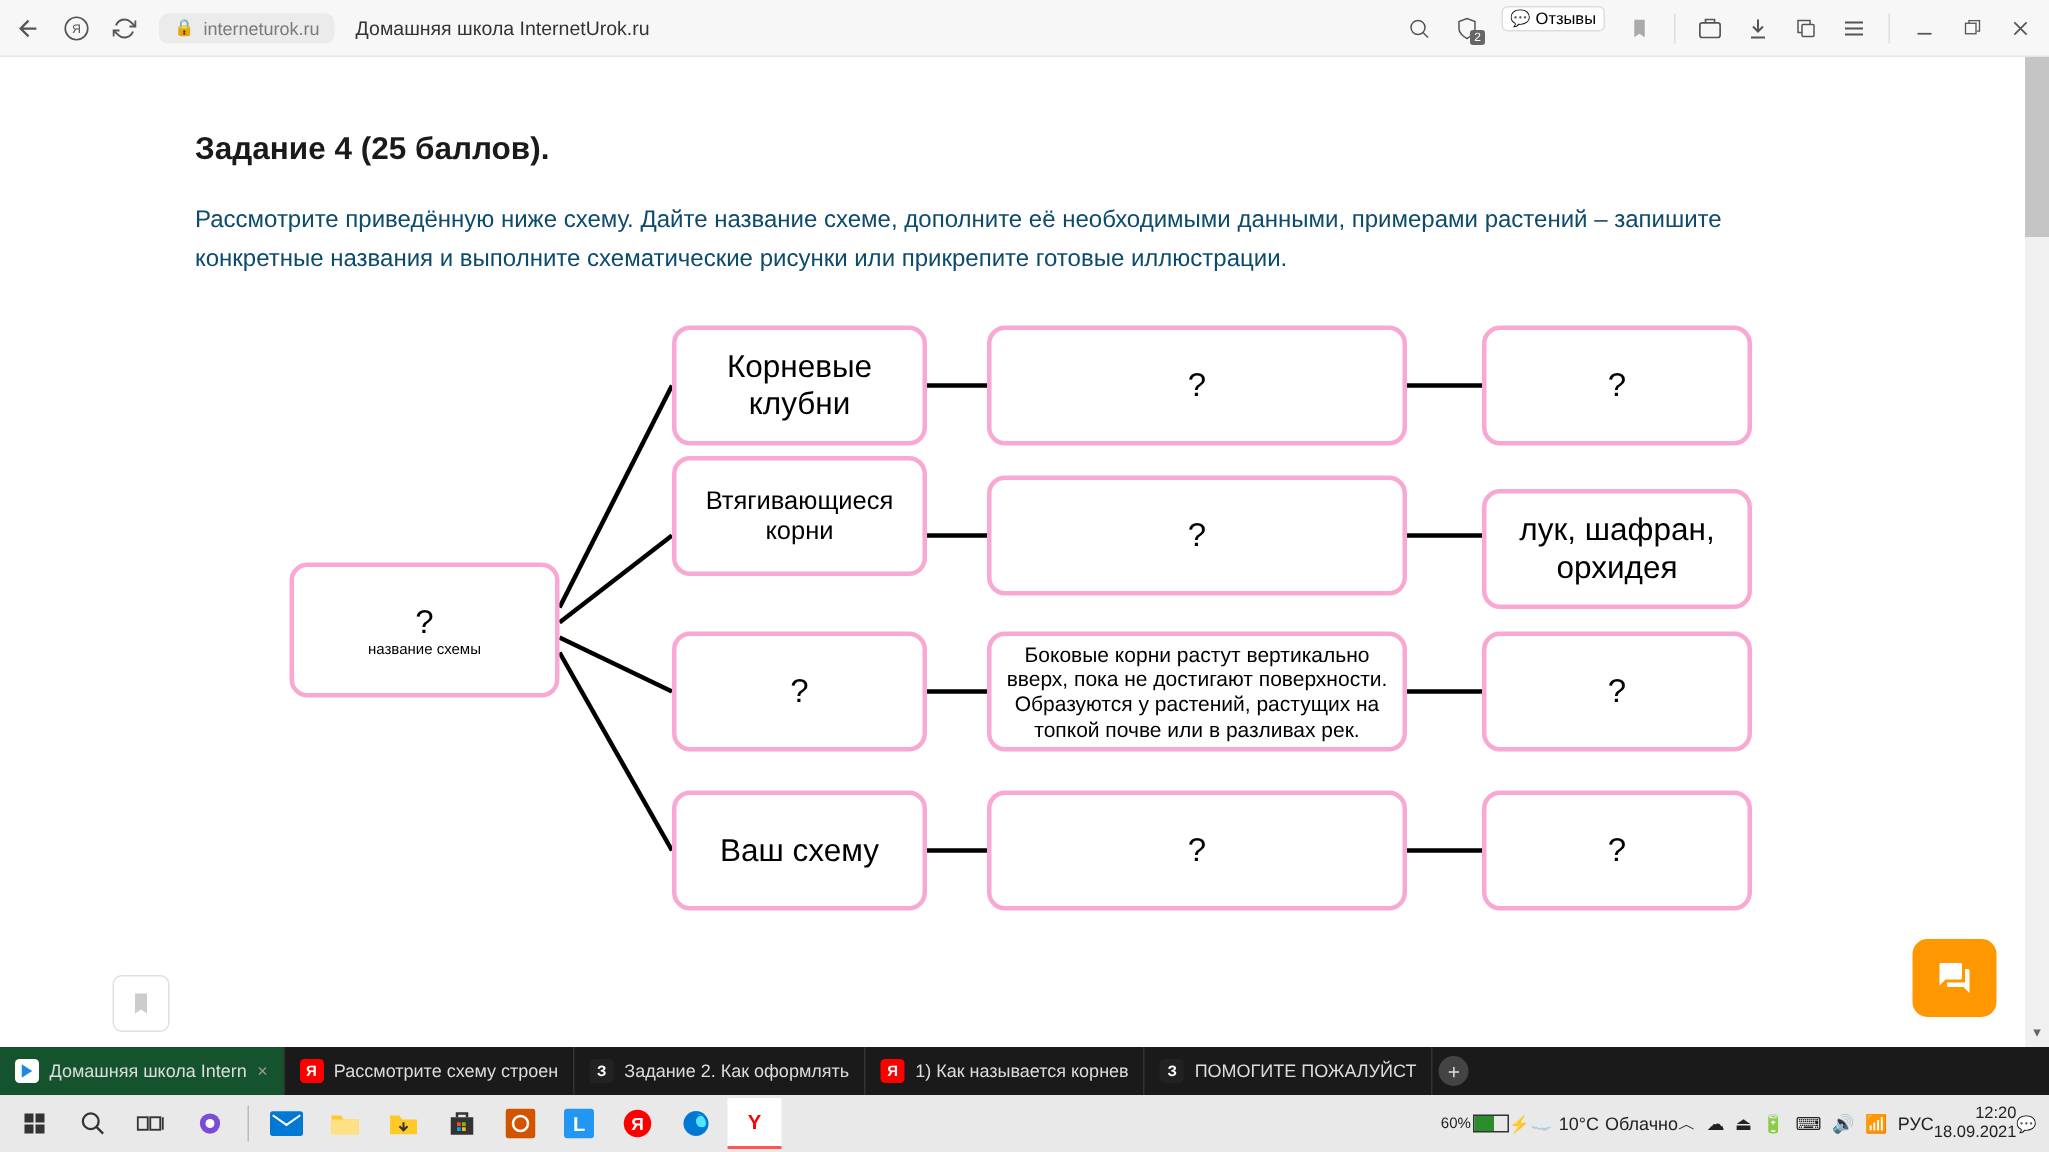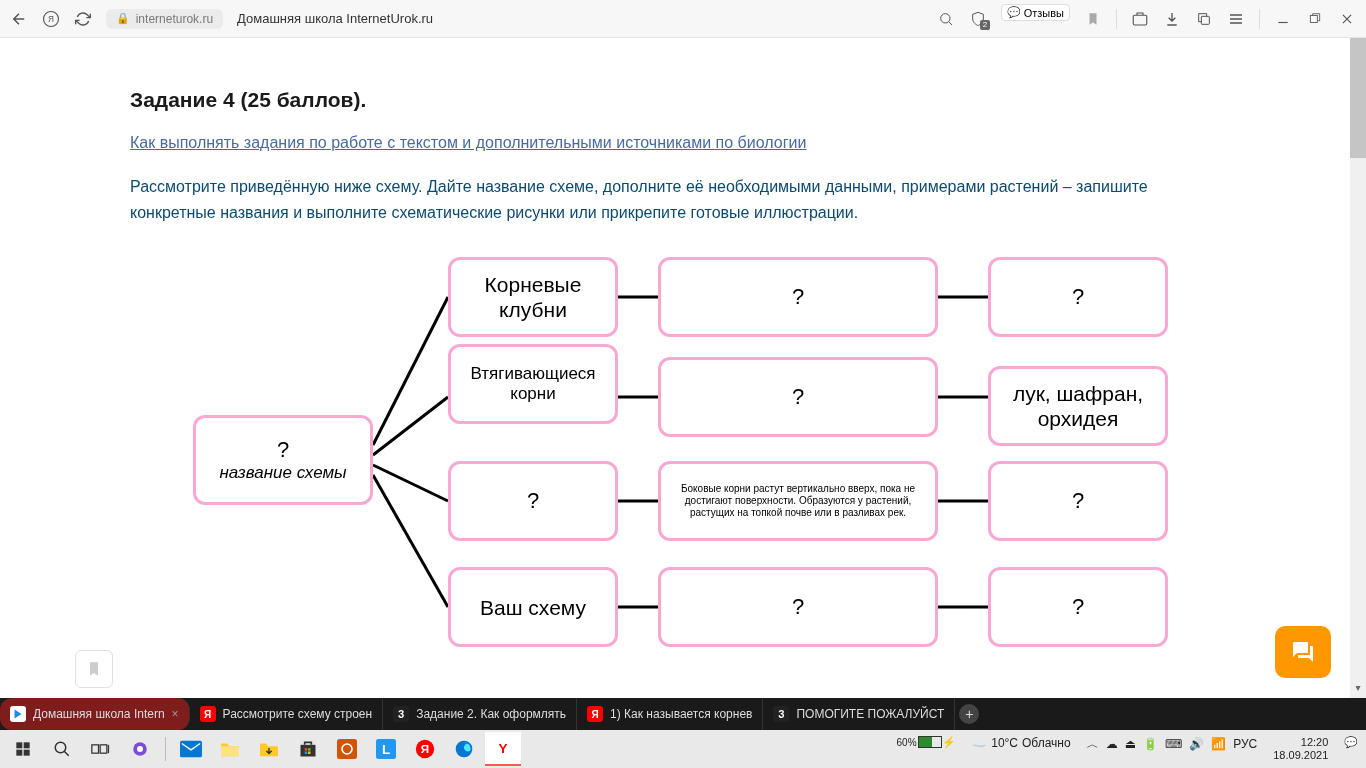--- a/index.html
+++ b/index.html
@@ -26,50 +26,50 @@
   .task-content { padding: 50px 75px 20px; }
   .task-title { font-size: 21px; font-weight: 700; color: #1a1a1a; margin-bottom: 22px; }
   .task-link { font-size: 16px; color: #4a6a9e; text-decoration: underline; cursor: pointer; margin-bottom: 22px; display: block; }
   .task-desc { font-size: 16px; color: #0c4a6e; line-height: 1.6; margin-bottom: 30px; }
 
   
   .diagram { position: relative; width: 980px; height: 400px; margin: 0 auto; }
   .dbox { position: absolute; border: 3px solid #f9a8d4; border-radius: 12px; background: #fff; display: flex; flex-direction: column; align-items: center; justify-content: center; text-align: center; padding: 4px 8px; }
   .dbox.big { font-size: 21px; line-height: 1.2; }
   .dbox.med { font-size: 17px; line-height: 1.2; }
-  .dbox.sm { font-size: 10px; line-height: 1.2; }
+  .dbox.sm { font-size: 14px; line-height: 1.2; }
   .dbox .q { font-size: 22px; font-weight: 400; }
-  .dbox .sub { font-style: italic; font-size: 17px; }
+  .dbox .sub { font-size: 10px; }
 
   .root { left: 0; top: 160px; width: 180px; height: 90px; }
   
   .c1 { left: 255px; width: 170px; height: 80px; }
   .c2 { left: 465px; width: 280px; height: 80px; }
   .c3 { left: 795px; width: 180px; height: 80px; }
 
   
   .bookmark-float { position: absolute; left: 20px; bottom: 10px; width: 38px; height: 38px; border: 1px solid #e0e0e0; border-radius: 6px; display: flex; align-items: center; justify-content: center; color: #bbb; background: #fff; }
 
   
   .chat-btn { position: absolute; right: 35px; bottom: 90px; width: 56px; height: 52px; background: #ff9800; border-radius: 10px; display: flex; align-items: center; justify-content: center; color: #fff; font-size: 24px; }
 
   
   .tab-strip { position: absolute; bottom: 38px; left: 0; right: 0; height: 32px; background: #1a1a1a; display: flex; align-items: stretch; }
   .tab { display: flex; align-items: center; gap: 7px; color: #ddd; font-size: 12px; padding: 0 10px; border-right: 1px solid #333; max-width: 200px; overflow: hidden; white-space: nowrap; }
-  .tab.active { background: #7f1d1d; border-radius: 12px; }
+  .tab.active { background: #14532d; }
   .tab .tico { width: 16px; height: 16px; display: flex; align-items: center; justify-content: center; font-size: 10px; border-radius: 3px; }
   .tab .close { color: #999; font-size: 12px; margin-left: auto; }
   .newtab { width: 28px; display: flex; align-items: center; justify-content: center; }
   .newtab .circle { width: 20px; height: 20px; border-radius: 50%; background: #444; color: #ddd; display: flex; align-items: center; justify-content: center; font-size: 14px; }
 
   
   .win-taskbar { position: absolute; bottom: 0; left: 0; right: 0; height: 38px; background: #e9e9e9; display: flex; align-items: center; }
   .tb-left { display: flex; align-items: center; gap: 3px; padding-left: 5px; }
   .tb-ico { width: 36px; height: 34px; display: flex; align-items: center; justify-content: center; font-size: 16px; }
-  .tb-right { margin-left: auto; display: flex; align-items: flex-start; gap: 16px; padding-right: 8px; font-size: 11px; color: #222; }
+  .tb-right { margin-left: auto; display: flex; align-items: center; gap: 0; padding-right: 8px; font-size: 11px; color: #222; }
   .battery { display: flex; align-items: center; gap: 1px; }
   .batt-body { width: 24px; height: 12px; border: 1px solid #333; position: relative; }
   .batt-fill { width: 60%; height: 100%; background: #2a8c2a; }
   .batt-pct { font-size: 10px; position: relative; }
   .weather { display: flex; align-items: center; gap: 4px; font-size: 12px; }
   .tray-icons { display: flex; gap: 7px; align-items: center; font-size: 12px; }
   .clock { text-align: right; font-size: 11px; line-height: 1.2; }
 
   svg { display: block; }
 </style>
@@ -165,21 +165,20 @@
 </div>
 
 <div class="scroller">
   <div class="scroll-thumb"></div>
   <div class="scroll-arrow">▾</div>
 </div>
 
 <div class="content-wrap">
   <div class="task-content">
     <div class="task-title">Задание 4 (25 баллов).</div>
-    <a class="task-link">Как выполнять задания по работе с текстом и дополнительными источниками по биологии</a>
     <div class="task-desc">Рассмотрите приведённую ниже схему. Дайте название схеме, дополните её необходимыми данными, примерами растений – запишите конкретные названия и выполните схематические рисунки или прикрепите готовые иллюстрации.</div>
 
     <div class="diagram">
 
       <svg width="980" height="400" style="position:absolute;left:0;top:0">
         <g stroke="#000" stroke-width="3">
 
           <line x1="180" y1="190" x2="255" y2="42"></line>
           <line x1="180" y1="200" x2="255" y2="142"></line>
           <line x1="180" y1="210" x2="255" y2="246"></line>

